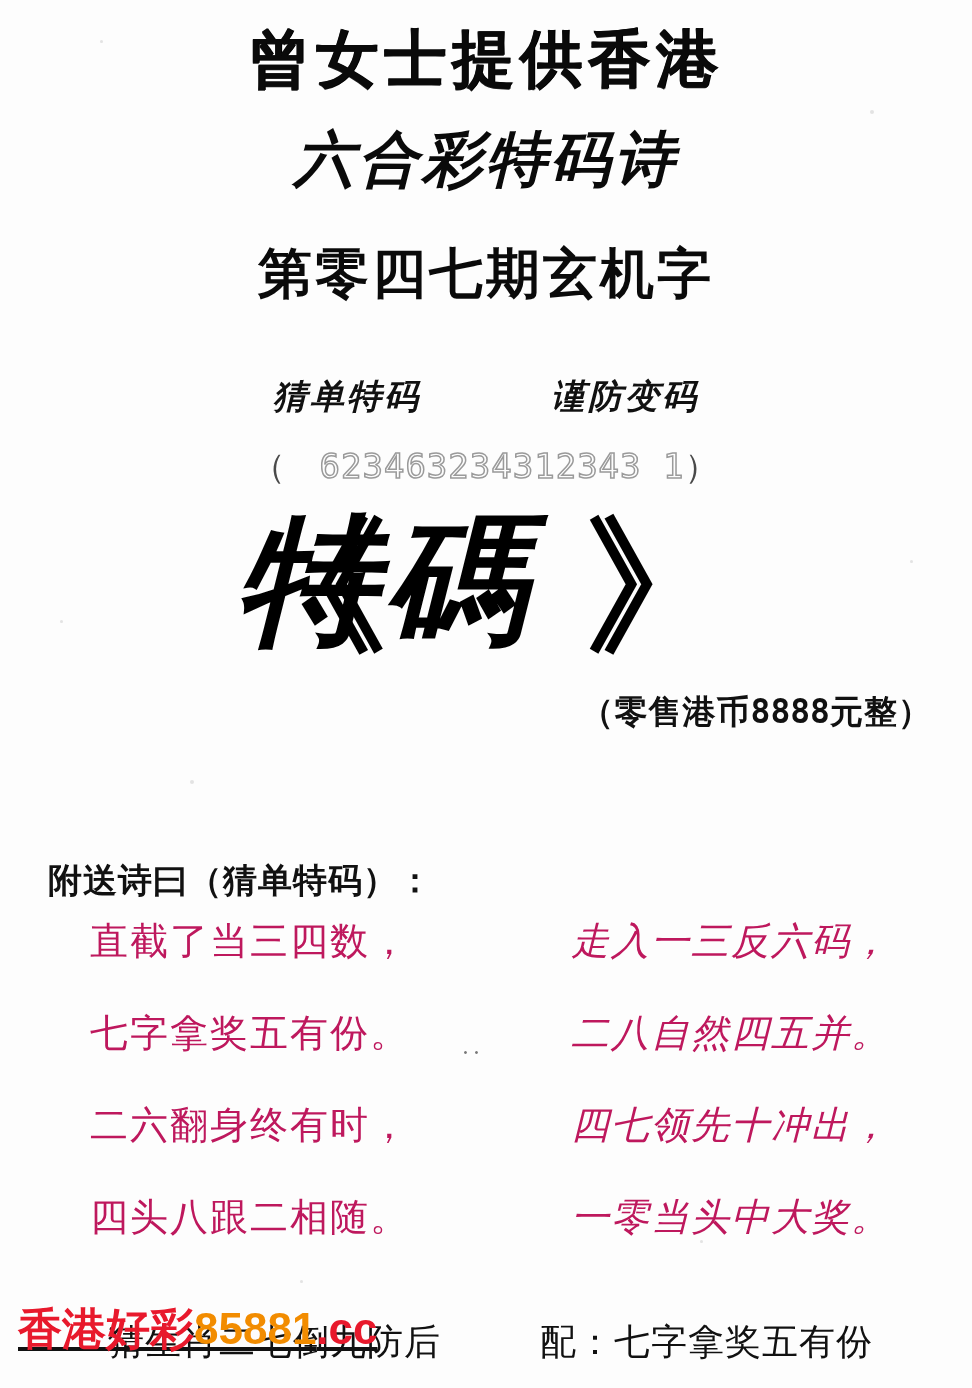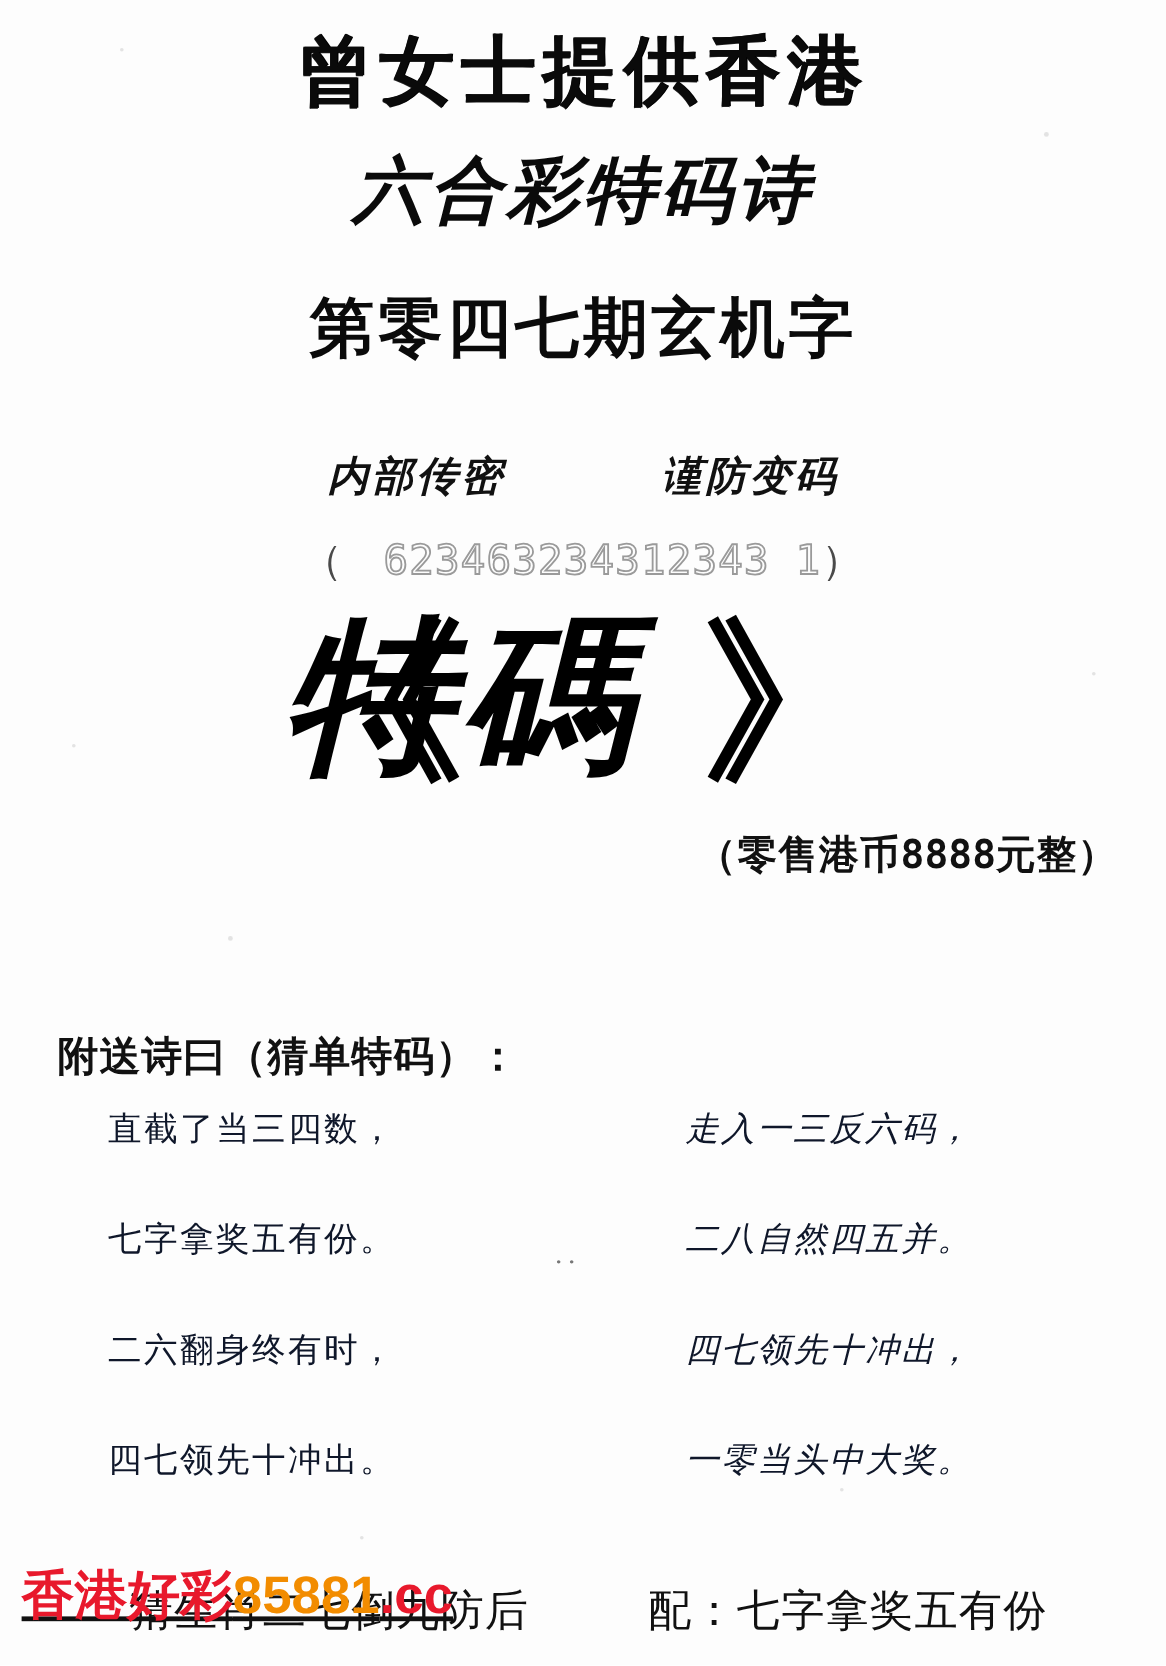--- a/index.html
+++ b/index.html
@@ -168,23 +168,23 @@
     left: 0;
     width: 972px;
   }
   .poem-row {
     display: flex;
     height: 92px;
     align-items: center;
   }
   .poem-col {
     width: 486px;
-    font-size: 28px;
+    font-size: 38px;
     letter-spacing: 2px;
-    color: #0f172a;
+    color: #be185d;
   }
   .poem-col.left { padding-left: 90px; }
   .poem-col.right { padding-left: 80px; font-style: italic; }
 
   .bottom-line {
     position: absolute;
     top: 1318px;
     left: 0;
     width: 972px;
     font-size: 36px;
@@ -230,21 +230,21 @@
   <div class="speck" style="left:910px;top:560px;width:3px;height:3px;"></div>
   <div class="speck" style="left:190px;top:780px;width:4px;height:4px;"></div>
   <div class="speck" style="left:700px;top:1240px;width:3px;height:3px;"></div>
   <div class="speck" style="left:300px;top:1280px;width:3px;height:3px;"></div>
 
   <div class="title-1">曾女士提供香港</div>
   <div class="title-2">六合彩特码诗</div>
   <div class="title-3">第零四七期玄机字</div>
 
   <div class="subline">
-    <span>内部传密</span>
+    <span>猜单特码</span>
     <span>谨防变码</span>
   </div>
 
   <div class="serial">
     <span class="paren">（</span><span class="digits">623463234312343 1</span><span class="paren">）</span>
   </div>
 
   <div class="bracket left">《</div>
   <div class="bracket right">》</div>
   <div class="big-word-wrap">
@@ -266,21 +266,21 @@
     </div>
     <div class="poem-row">
       <div class="poem-col left">七字拿奖五有份。</div>
       <div class="poem-col right">二八自然四五并。</div>
     </div>
     <div class="poem-row">
       <div class="poem-col left">二六翻身终有时，</div>
       <div class="poem-col right">四七领先十冲出，</div>
     </div>
     <div class="poem-row">
-      <div class="poem-col left">四七领先十冲出。</div>
+      <div class="poem-col left">四头八跟二相随。</div>
       <div class="poem-col right">一零当头中大奖。</div>
     </div>
   </div>
 
   <div class="bottom-line">
     <span class="seg1">猜生肖二七倒九防后</span>
     <span class="seg2">配：七字拿奖五有份</span>
   </div>
 
   <div class="watermark">

